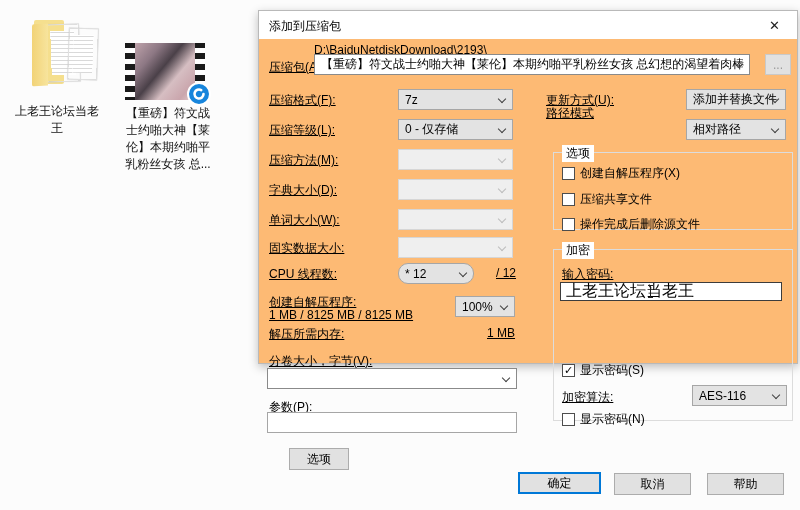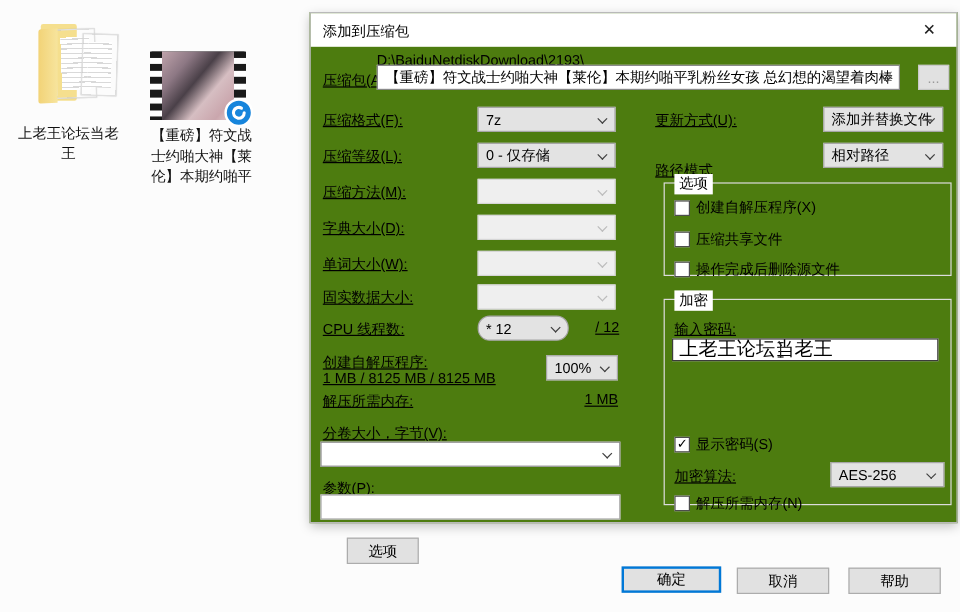--- a/index.html
+++ b/index.html
@@ -23,21 +23,21 @@
   .video-wrap { position:absolute; left:125px; top:43px; width:80px; height:57px; background:#1a1a1a; border-radius:2px; }
   .film-strip { position:absolute; top:0; width:10px; height:100%;
       background-image:repeating-linear-gradient(#1a1a1a 0 3px, #fff 3px 8px, #1a1a1a 8px 11px); background-position:0 2px; }
   .film-strip.left { left:0; } .film-strip.right { right:0; }
   .film-thumb { position:absolute; left:10px; right:10px; top:0; bottom:0;
       background:linear-gradient(130deg,#bfa3ab 0%,#8d7884 25%,#4a4048 45%,#d6bec2 65%,#caa6ad 85%,#e3cfd0 100%); }
   .badge { position:absolute; right:-6px; bottom:-6px; width:24px; height:24px; border-radius:50%;
       background:#1785dc; border:2px solid #fff; display:flex; align-items:center; justify-content:center; }
 
   
-  .dialog { position:absolute; left:258px; top:10px; width:540px; height:426px; background:#4d7c0f;
+  .dialog { position:absolute; left:258px; top:10px; width:540px; height:354px; background:#fdba74;
       border:1px solid #b9b9b9; box-shadow:0 3px 9px rgba(0,0,0,.25); }
   .titlebar { position:absolute; left:0; top:0; right:0; height:28px; background:#fff; }
   .title-text { position:absolute; left:10px; top:7px; font-size:12px; }
   .close-btn { position:absolute; right:0; top:0; width:45px; height:28px; display:flex; align-items:center; justify-content:center; font-size:13px; color:#222; }
 
   .lbl { position:absolute; font-size:12px; white-space:nowrap;text-decoration:underline; }
 
   .combo { position:absolute; height:21px; background:#e3e3e3; border:1px solid #a6a6a6; display:flex; align-items:center; padding:0 18px 0 6px; font-size:12px; white-space:nowrap; overflow:hidden; }
   .combo.white { background:#fff; border-color:#8a8a8a; }
   .combo.disabled { background:#efefef; border-color:#d6d6d6; color:#9a9a9a; }
@@ -86,20 +86,21 @@
     <div class="badge">
       <svg width="14" height="14" viewBox="0 0 14 14">
         <path d="M11.5 7a4.5 4.5 0 1 1-2.3-3.9" fill="none" stroke="#fff" stroke-width="2.6" stroke-linecap="round"></path>
       </svg>
     </div>
   </div>
   <div class="icon-label" style="position:absolute; top:97px; width:106px;">
     <div>【重磅】符文战</div>
     <div>士约啪大神【莱</div>
     <div>伦】本期约啪平</div>
+    <div>乳粉丝女孩 总...</div>
   </div>
 </div>
 
 <div class="dialog">
 
   <div class="titlebar">
     <span class="title-text">添加到压缩包</span>
     <span class="close-btn">✕</span>
   </div>
 
@@ -173,21 +174,21 @@
   <div class="btn" style="left:30px; top:437px; width:60px;">
     <span>选项</span>
   </div>
 
   <span class="lbl" style="left:287px; top:81px;">更新方式(U):</span>
   <div class="combo" style="left:427px; top:78px; width:100px;">
     <span>添加并替换文件</span>
       <span class="chev"></span>
   </div>
 
-  <span class="lbl" style="left:287px; top:123px;">路径模式</span>
+  <span class="lbl" style="left:287px; top:94px;">路径模式</span>
   <div class="combo" style="left:427px; top:108px; width:100px;">
     <span>相对路径</span>
       <span class="chev"></span>
   </div>
 
   <div class="groupbox" style="left:294px; top:141px; width:240px; height:78px;">
     <span class="group-title">选项</span>
     <div class="cb" style="left:8px; top:12px;">
       <span class="box"></span>
       <span>创建自解压程序(X)</span>
@@ -213,27 +214,27 @@
 
     <div class="cb" style="left:8px; top:112px;">
       <span class="box">
           <span>✓</span>
         </span>
       <span>显示密码(S)</span>
     </div>
 
     <span class="lbl" style="left:8px; top:139px;">加密算法:</span>
     <div class="combo" style="left:138px; top:135px; width:95px;">
-      <span>AES-256</span>
+      <span>AES-116</span>
         <span class="chev"></span>
     </div>
 
     <div class="cb" style="left:8px; top:161px;">
       <span class="box"></span>
-      <span>解压所需内存(N)</span>
+      <span>显示密码(N)</span>
     </div>
   </div>
 
   <div class="btn default" style="left:259px; top:461px; width:83px;">
     <span>确定</span>
   </div>
   <div class="btn" style="left:355px; top:462px; width:77px;">
     <span>取消</span>
   </div>
   <div class="btn" style="left:448px; top:462px; width:77px;">

